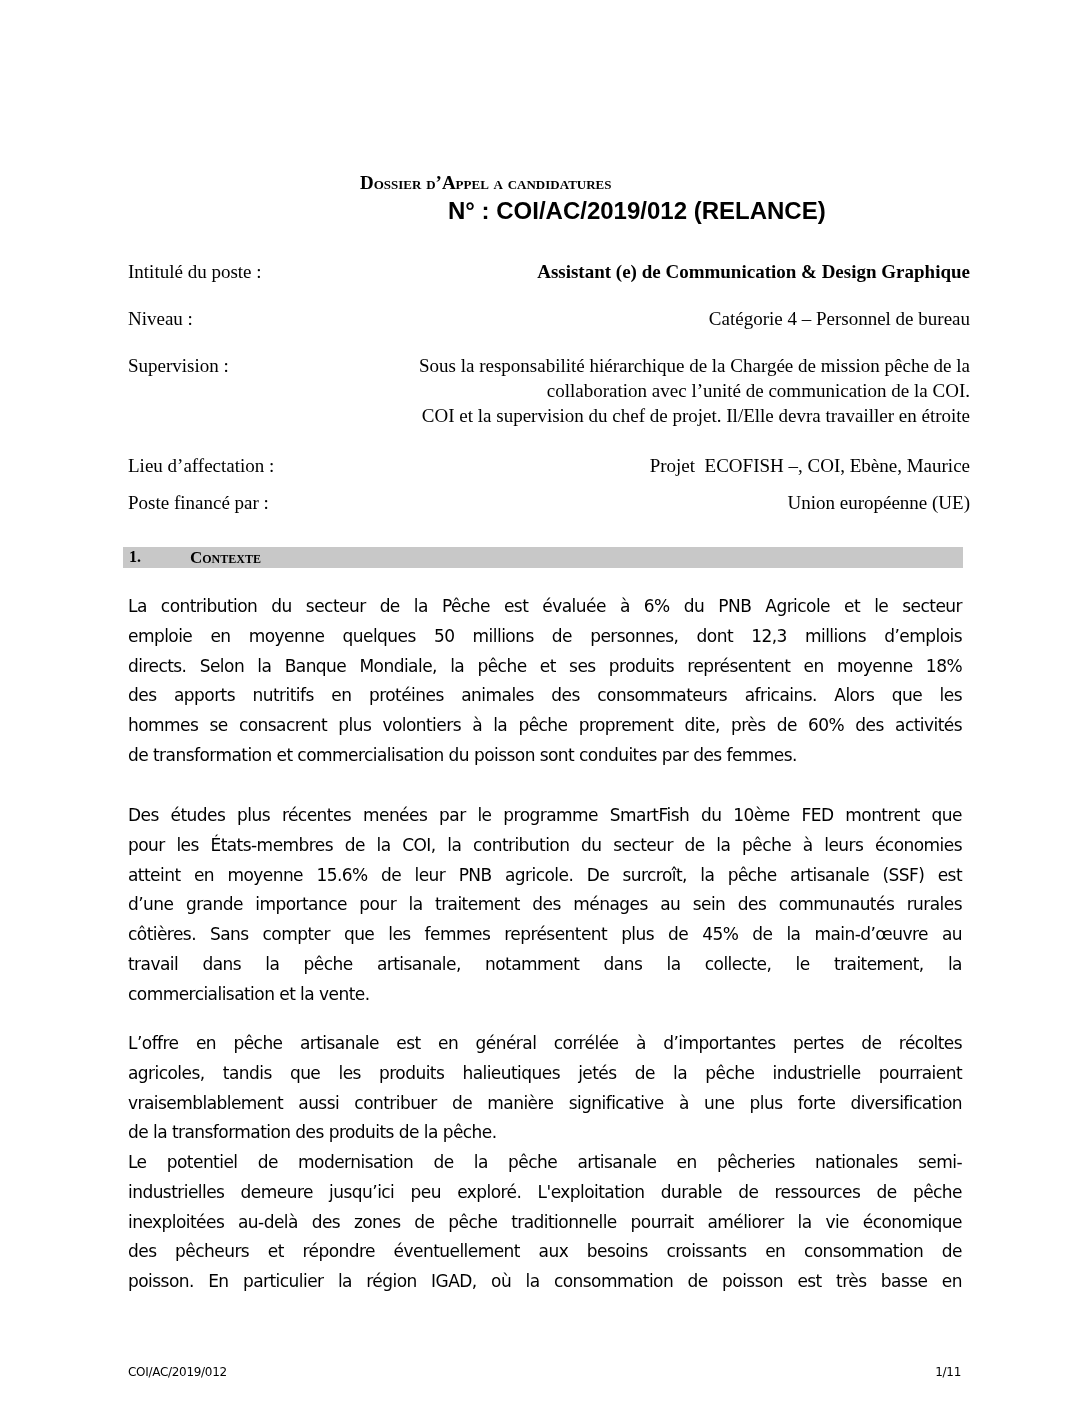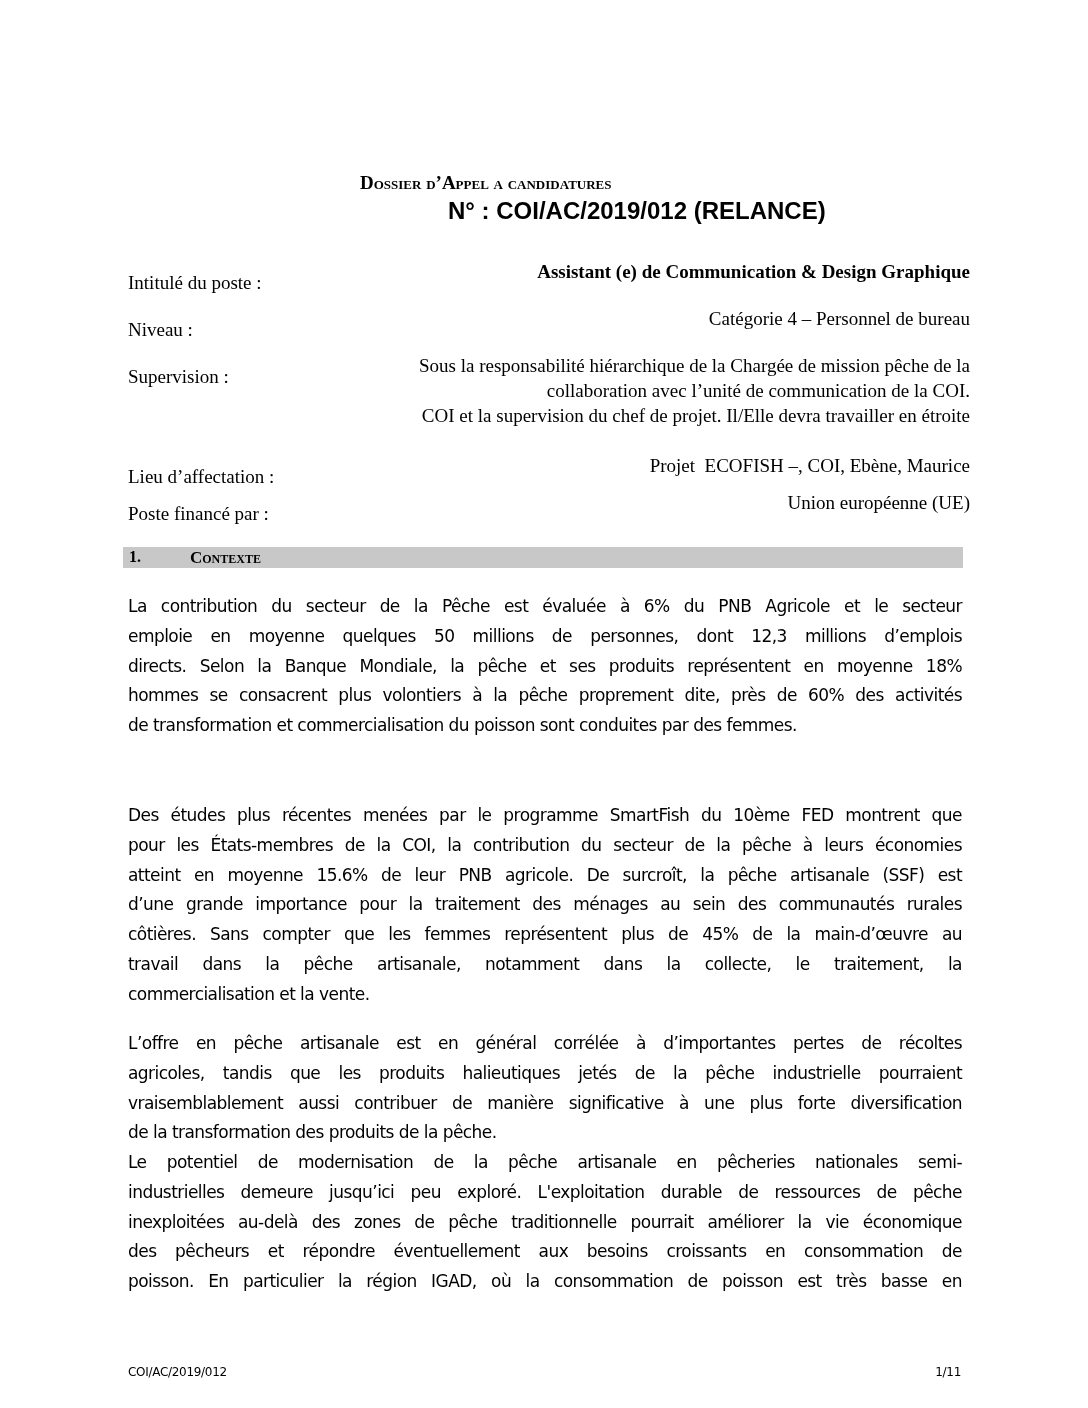--- a/index.html
+++ b/index.html
@@ -11,21 +11,21 @@
     font-family: "Liberation Serif", serif; font-weight: bold; font-size: 19px;
     font-variant: small-caps; letter-spacing: 0px; white-space: nowrap;
   }
   .title2 {
     position: absolute; left: 448px; top: 156px;
     font-family: Liberation Sans, sans-serif; font-weight: bold; font-size: 24px;
     white-space: nowrap;
   }
 
   .info-row { position: absolute; left: 128px; font-family: "Liberation Serif", serif; font-size: 19px; line-height: 25px; white-space: nowrap; }
-  .info-label { position: absolute; left: 0; top: 11px; width: 190px; }
+  .info-label { position: absolute; left: 0; top: 0; width: 190px; }
   .info-value { position: absolute; left: 192px; top: 0; width: 650px; white-space: normal; text-align: right; }
   .info-value.bold { font-weight: bold; }
 
   .section-bar {
     position: absolute; left: 123px; top: 506px; width: 840px; height: 21px;
     background: #c8c8c8;
     font-family: "Liberation Serif", serif; font-weight: bold; font-size: 16px;
   }
   .section-num { position: absolute; left: 6px; top: 1px; }
   .section-title { position: absolute; left: 67px; top: 1px; font-variant: small-caps; font-size: 17px; }
@@ -83,20 +83,21 @@
 
   <div class="section-bar">
     <span class="section-num">1.</span>
     <span class="section-title">Contexte</span>
   </div>
 
   <div class="para" style="top:551px;">
     <span class="line">La contribution du secteur de la Pêche est évaluée à 6% du PNB Agricole et le secteur</span>
     <span class="line">emploie en moyenne quelques 50 millions de personnes, dont 12,3 millions d’emplois</span>
     <span class="line">directs. Selon la Banque Mondiale, la pêche et ses produits représentent en moyenne 18%</span>
+    <span class="line">des apports nutritifs en protéines animales des consommateurs africains. Alors que les</span>
     <span class="line">hommes se consacrent plus volontiers à la pêche proprement dite, près de 60% des activités</span>
     <span class="line last">de transformation et commercialisation du poisson sont conduites par des femmes.</span>
   </div>
 
   <div class="para" style="top:760px;">
     <span class="line">Des études plus récentes menées par le programme SmartFish du 10ème FED montrent que</span>
     <span class="line">pour les États-membres de la COI, la contribution du secteur de la pêche à leurs économies</span>
     <span class="line">atteint en moyenne 15.6% de leur PNB agricole. De surcroît, la pêche artisanale (SSF) est</span>
     <span class="line">d’une grande importance pour la traitement des ménages au sein des communautés rurales</span>
     <span class="line">côtières. Sans compter que les femmes représentent plus de 45% de la main-d’œuvre au</span>

